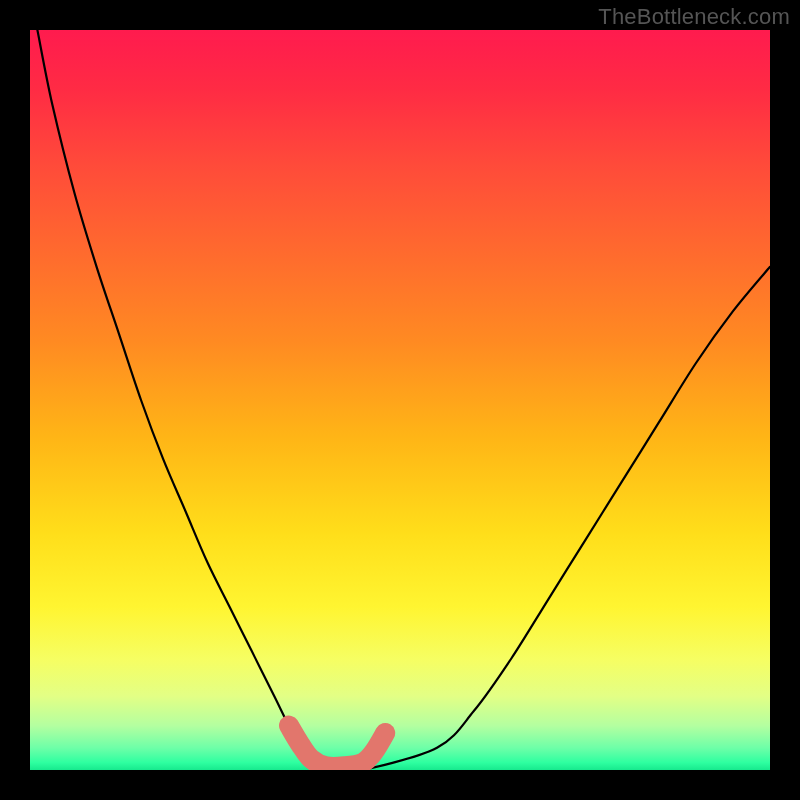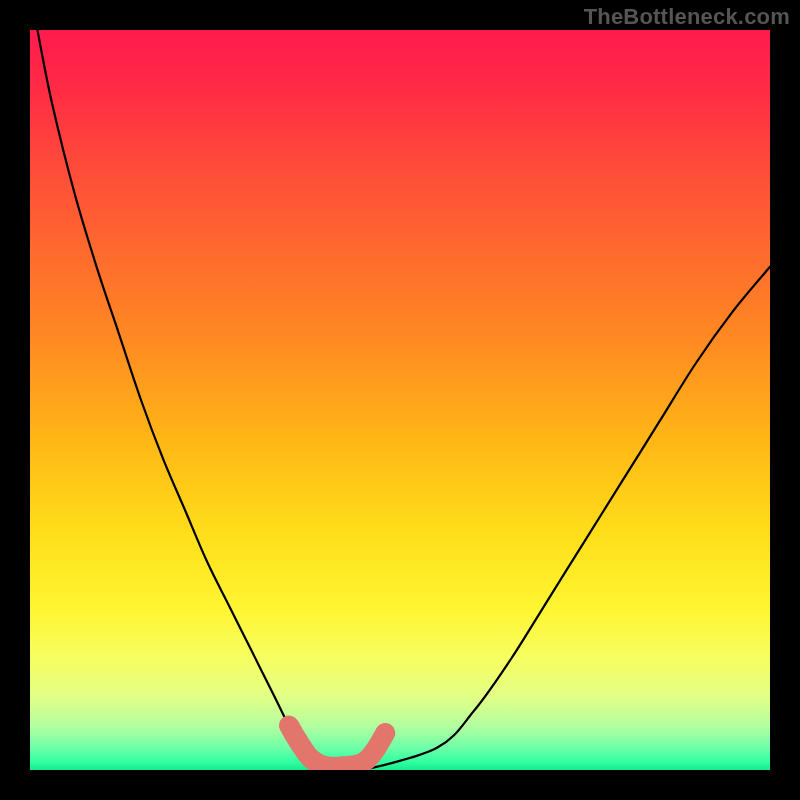--- a/index.html
+++ b/index.html
@@ -41,21 +41,21 @@
       #2effa0 99%,
       #17e98e 100%
     );
   }
   .watermark {
     position: absolute;
     top: 4px;
     right: 10px;
     color: #555;
     font-size: 22px;
-    font-weight: 700;
+    font-weight: 400;
     letter-spacing: 0.2px;
     user-select: none;
   }
   svg.overlay {
     position: absolute;
     left: 0;
     top: 0;
     width: 740px;
     height: 740px;
   }

